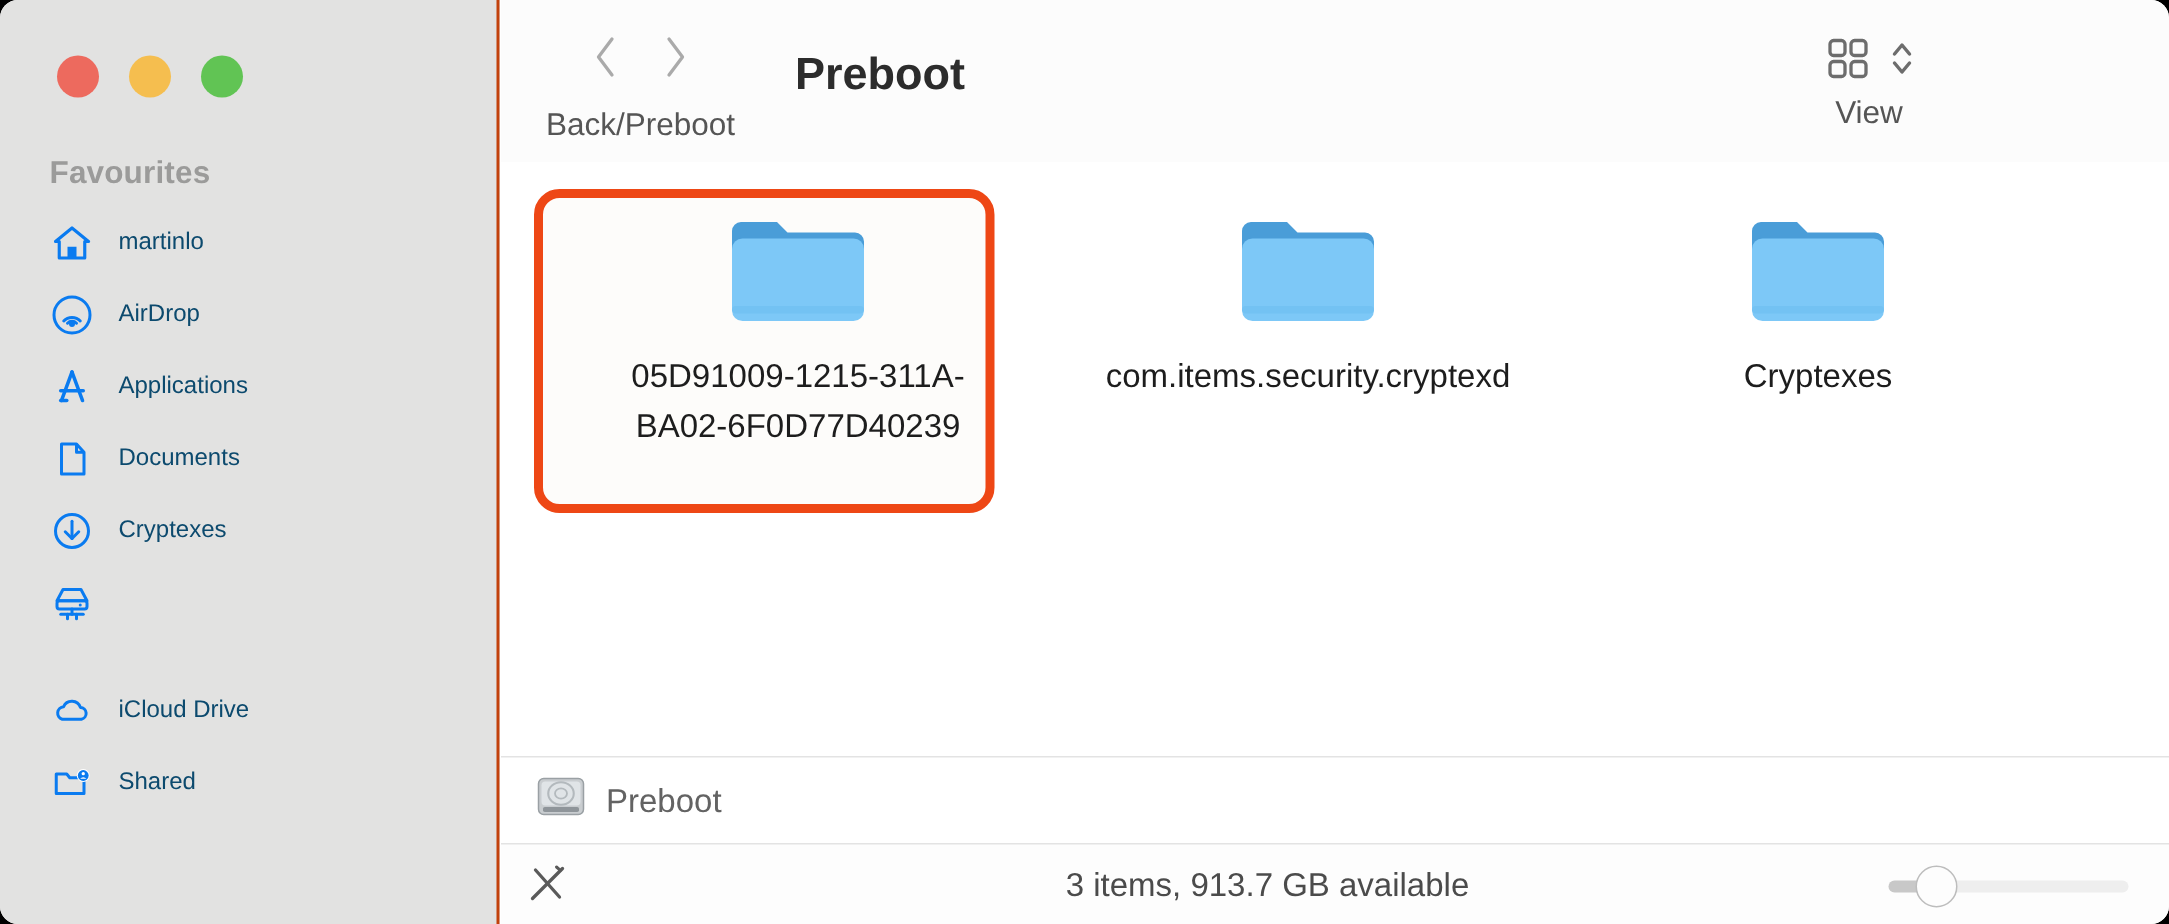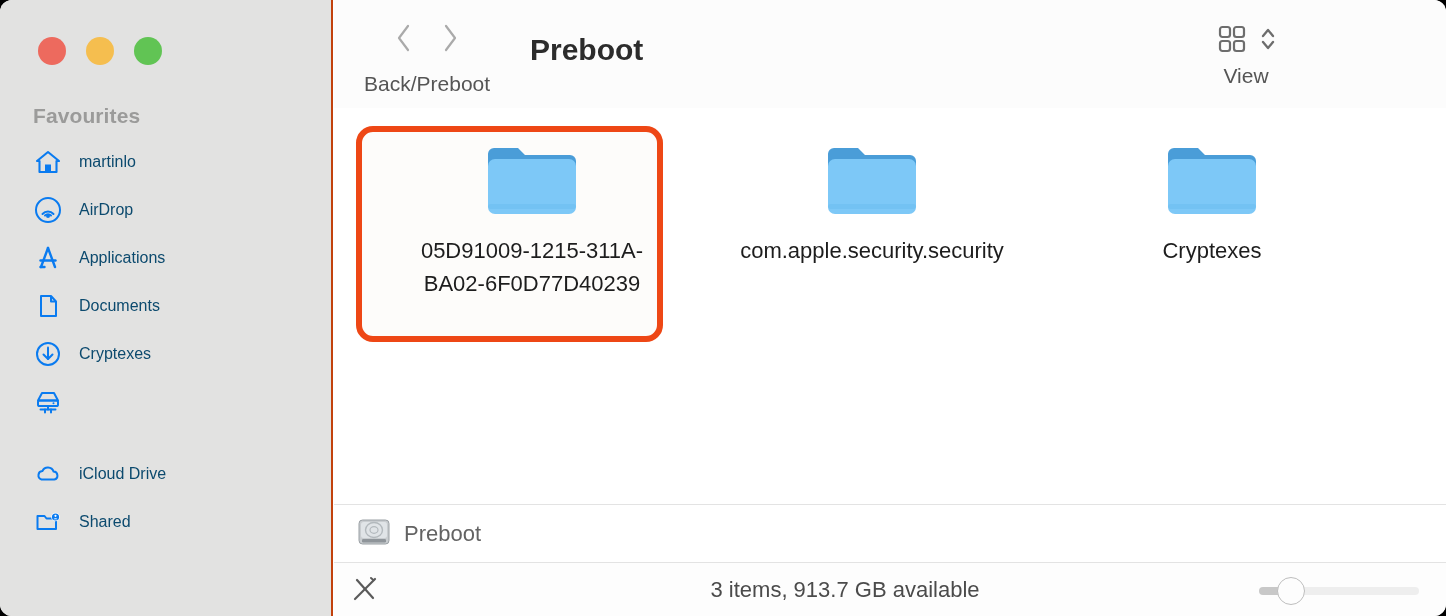--- a/index.html
+++ b/index.html
@@ -330,21 +330,21 @@
       </div>
 
       <div class="file-item">
         <span class="folder-icon">
           <svg width="96" height="78" viewBox="0 0 96 78">
             <path d="M4 12 a6 6 0 0 1 6 -6 h24 l7 7 h45 a6 6 0 0 1 6 6 v12 h-88 z" fill="#4a9dd8"></path>
             <rect x="4" y="17" width="88" height="55" rx="7" fill="#7dc8f7"></rect>
             <rect x="4" y="62" width="88" height="5" rx="2.5" fill="#6cbdf0" opacity="0.55"></rect>
           </svg>
         </span>
-        <span class="file-label" style="max-width:340px;">com.apple.security.security</span>
+        <span class="file-label" style="max-width:340px;">com.items.security.cryptexd</span>
       </div>
 
       <div class="file-item">
         <span class="folder-icon">
           <svg width="96" height="78" viewBox="0 0 96 78">
             <path d="M4 12 a6 6 0 0 1 6 -6 h24 l7 7 h45 a6 6 0 0 1 6 6 v12 h-88 z" fill="#4a9dd8"></path>
             <rect x="4" y="17" width="88" height="55" rx="7" fill="#7dc8f7"></rect>
             <rect x="4" y="62" width="88" height="5" rx="2.5" fill="#6cbdf0" opacity="0.55"></rect>
           </svg>
         </span>

